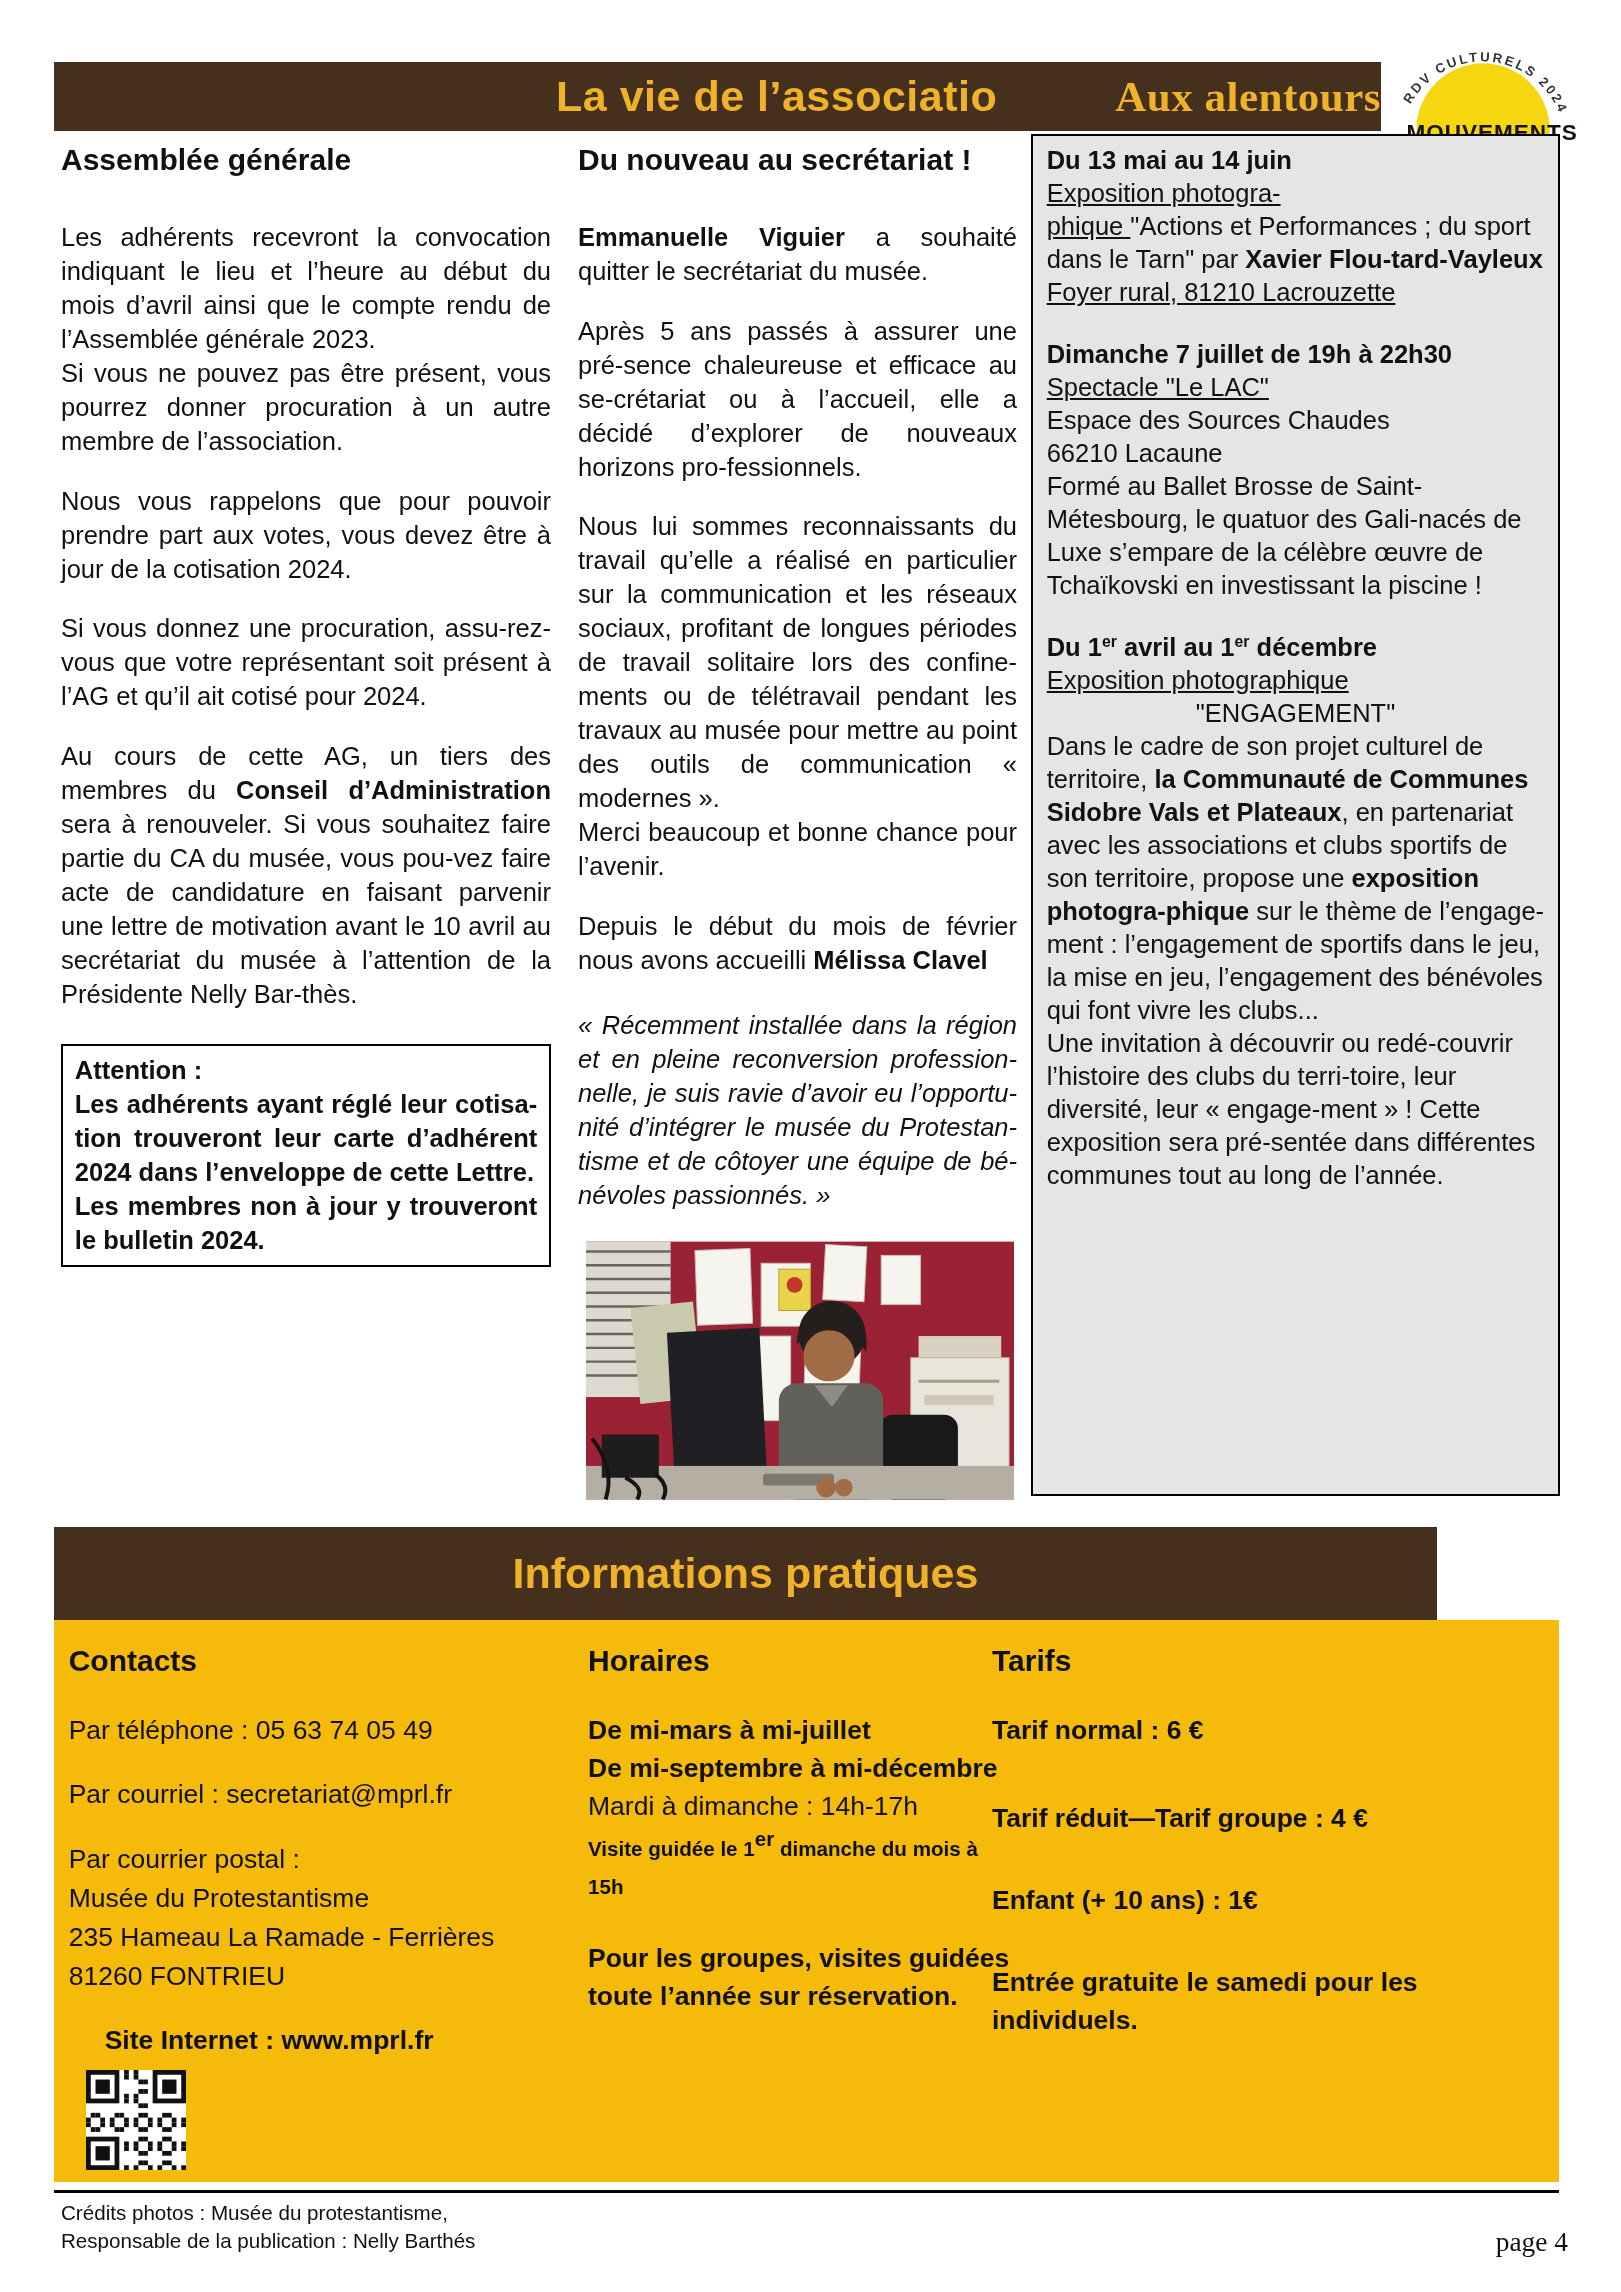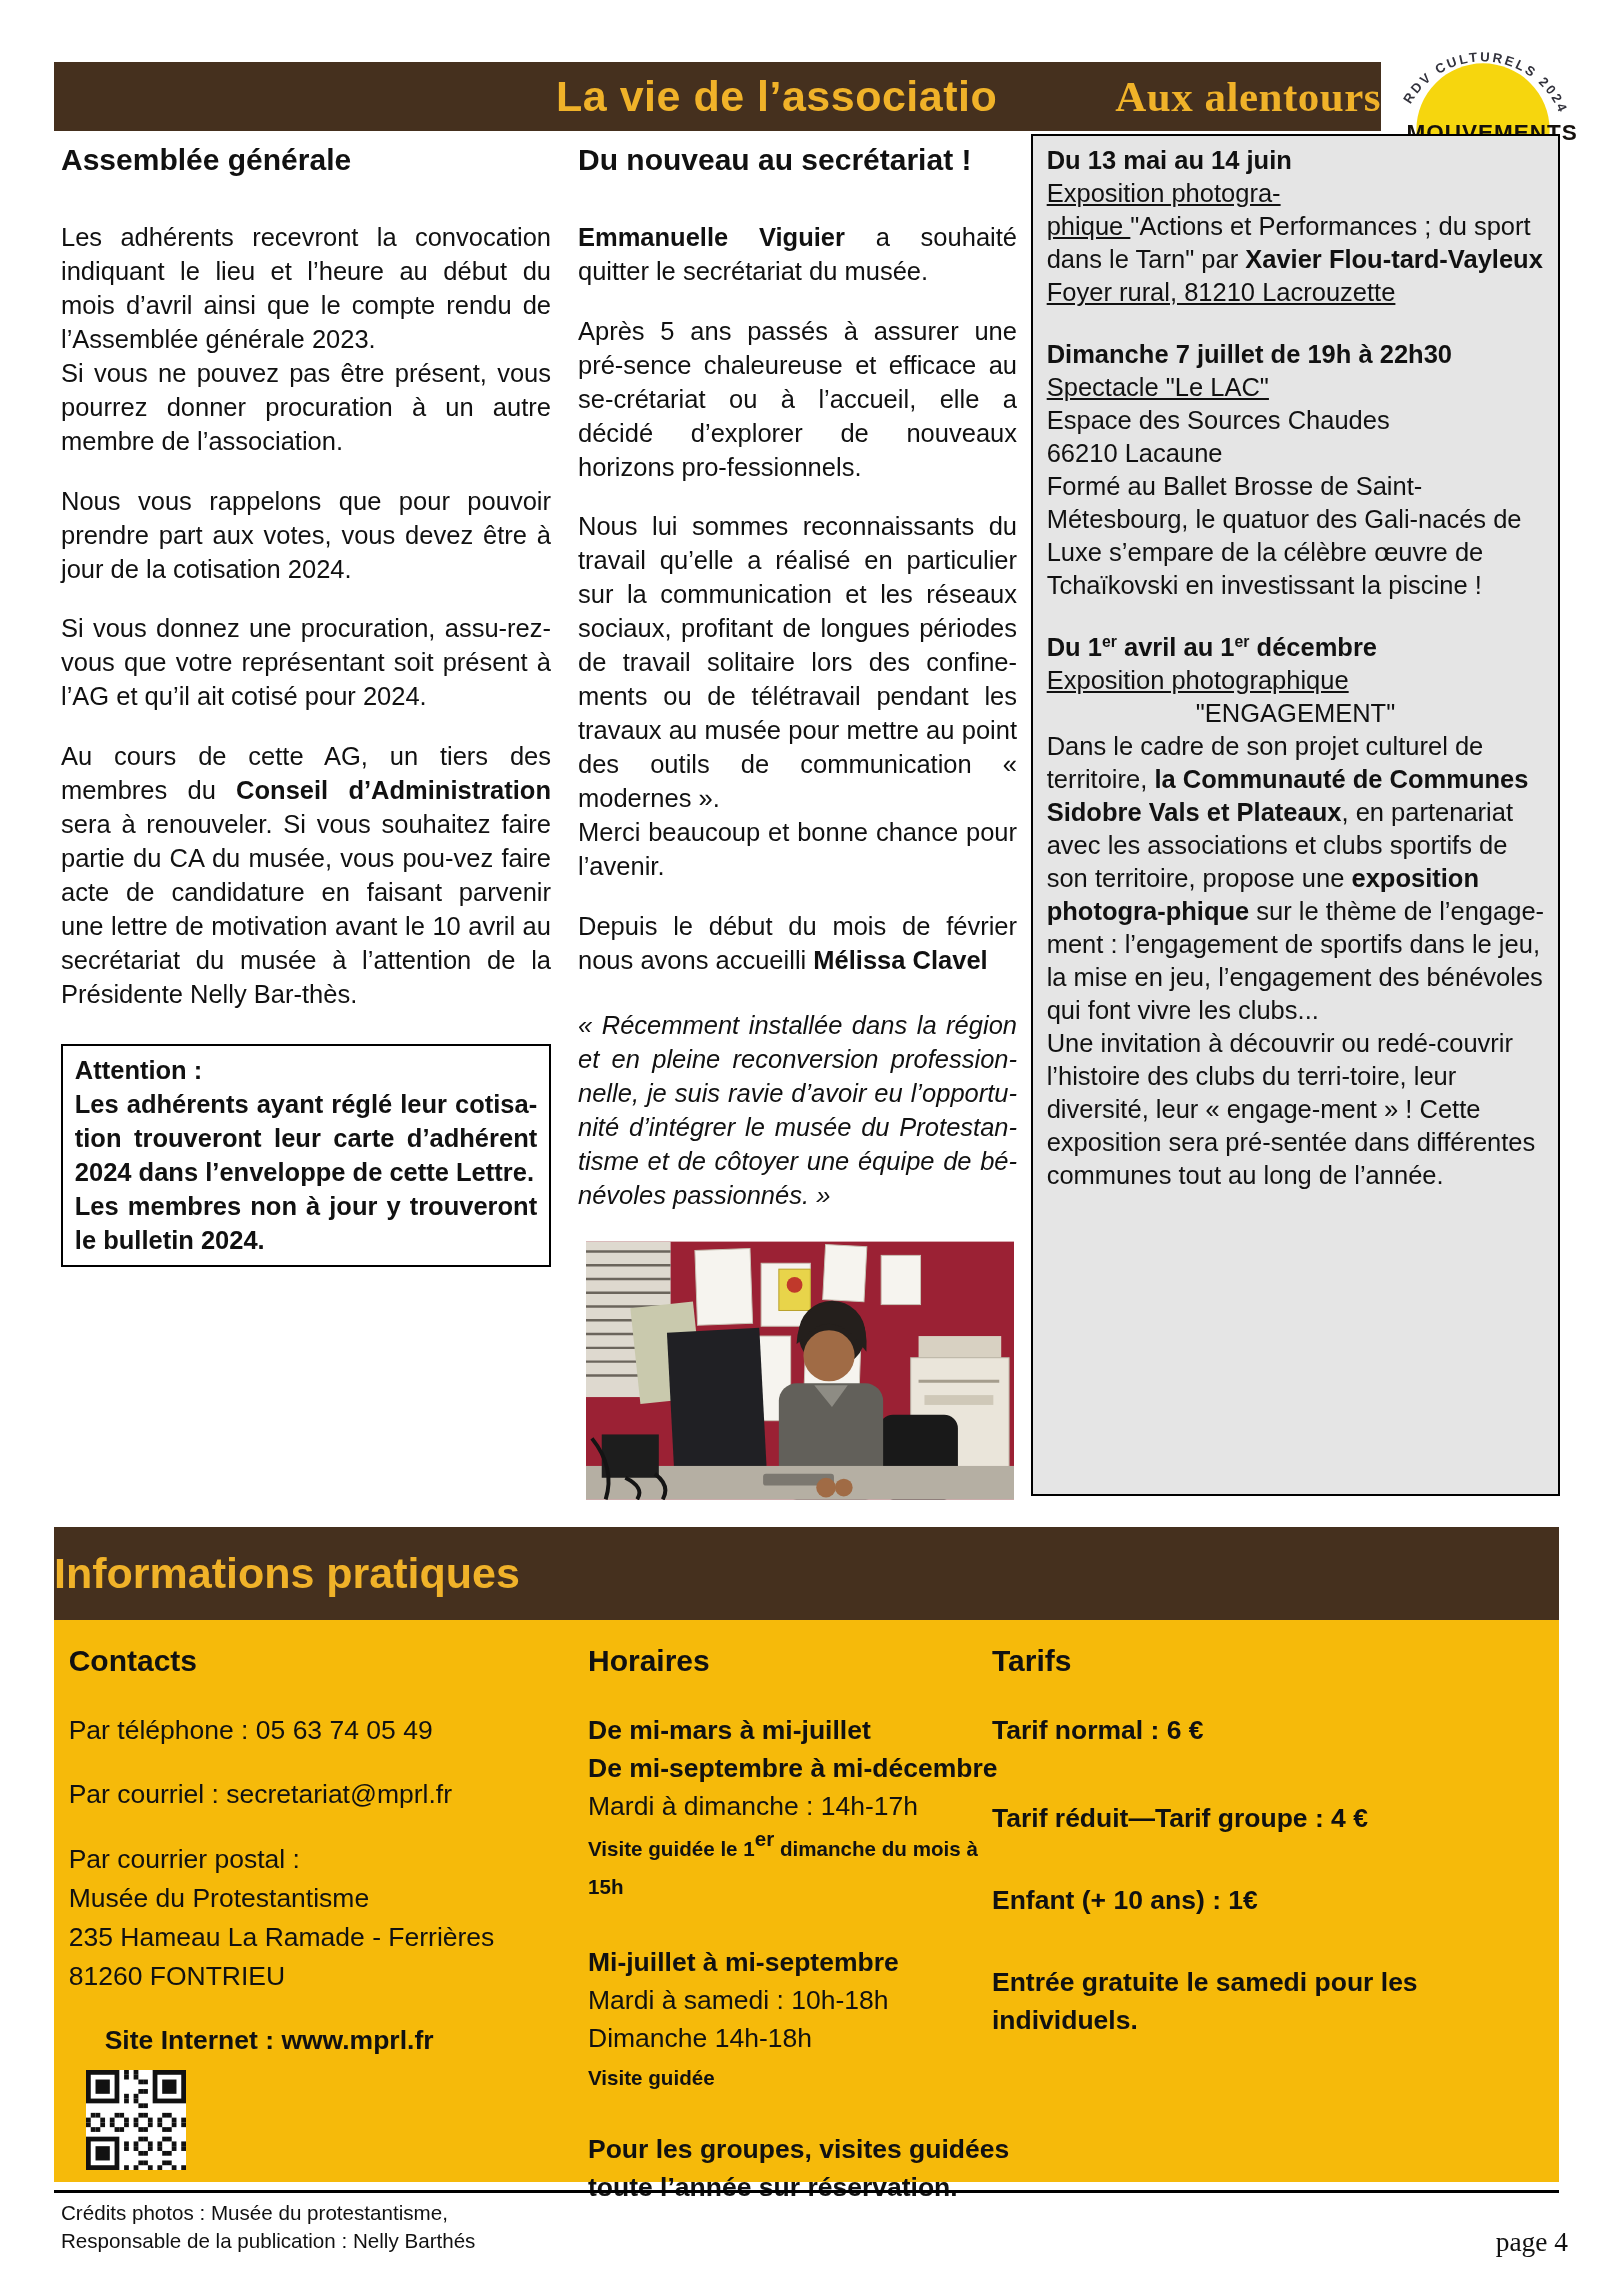--- a/index.html
+++ b/index.html
@@ -36,22 +36,22 @@
   .attention{
     border:2.9px solid #000;margin-top:33px;padding:7.8px 11.8px;
   }
   .attention p{font-size:25.5px;line-height:34px;margin:0;text-align:justify;}
   .b{font-weight:bold;}
   .u{text-decoration:underline;}
   .i{font-style:italic;}
   .sup{vertical-align:super;font-size:0.62em;line-height:0;}
   .sm{font-size:20.6px;line-height:27.4px;}
   .infobar{
-    position:absolute;left:54px;top:1527px;width:1505px;height:93px;
-    background:var(--brown);display:flex;align-items:center;
+    position:absolute;left:54px;top:1527px;width:1383px;height:93px;
+    background:var(--brown);display:flex;align-items:center;justify-content:center;
   }
   .infobar span{color:var(--gold);font-weight:bold;font-size:43px;}
   .yellowblock{
     position:absolute;left:54px;top:1620px;width:1505px;height:562px;
     background:var(--yellow);
   }
   .ycol{position:absolute;top:11.8px;}
   .ycol h3{font-size:30px;font-weight:bold;margin:12px 0 33px 0;}
   .ycol p{font-size:26.5px;line-height:39px;margin:0 0 25.5px 0;}
   .rule{
@@ -277,21 +277,20 @@
         <rect x="13" y="20" width="1" height="1" fill="#111"></rect>
         <rect x="15" y="20" width="1" height="1" fill="#111"></rect>
         <rect x="18" y="20" width="1" height="1" fill="#111"></rect>
         <rect x="20" y="20" width="1" height="1" fill="#111"></rect>
       </svg>
   </div>
 
   <div class="ycol" style="left:534px;width:431px;">
     <h3>Horaires</h3>
     <p style="line-height:38px;"><span class="b">De mi-mars à mi-juillet</span><br><span class="b">De mi-septembre à mi-décembre</span><br><span>Mardi à dimanche : 14h-17h</span><br><span class="b sm">Visite guidée le 1</span><span class="b sup sm">er</span><span class="b sm"> dimanche du mois à 15h</span></p>
-    <p style="line-height:38px;margin-top:39px;"><span class="b">Mi-juillet à mi-septembre</span><br><span>Mardi à samedi : 10h-18h</span><br><span>Dimanche 14h-18h</span><br><span class="b sm">Visite guidée</span></p>
     <p style="line-height:38px;margin-top:35px;"><span class="b">Pour les groupes, visites guidées toute l’année sur réservation.</span></p>
   </div>
 
   <div class="ycol" style="left:938px;width:549px;">
     <h3>Tarifs</h3>
     <p class="b" style="margin-bottom:49px;">Tarif normal : 6 €</p>
     <p class="b" style="margin-bottom:43px;">Tarif réduit—Tarif groupe : 4 €</p>
     <p class="b" style="margin-bottom:43px;">Enfant (+ 10 ans) : 1€</p>
     <p class="b" style="line-height:38px;">Entrée gratuite le samedi pour les individuels.</p>
   </div>

